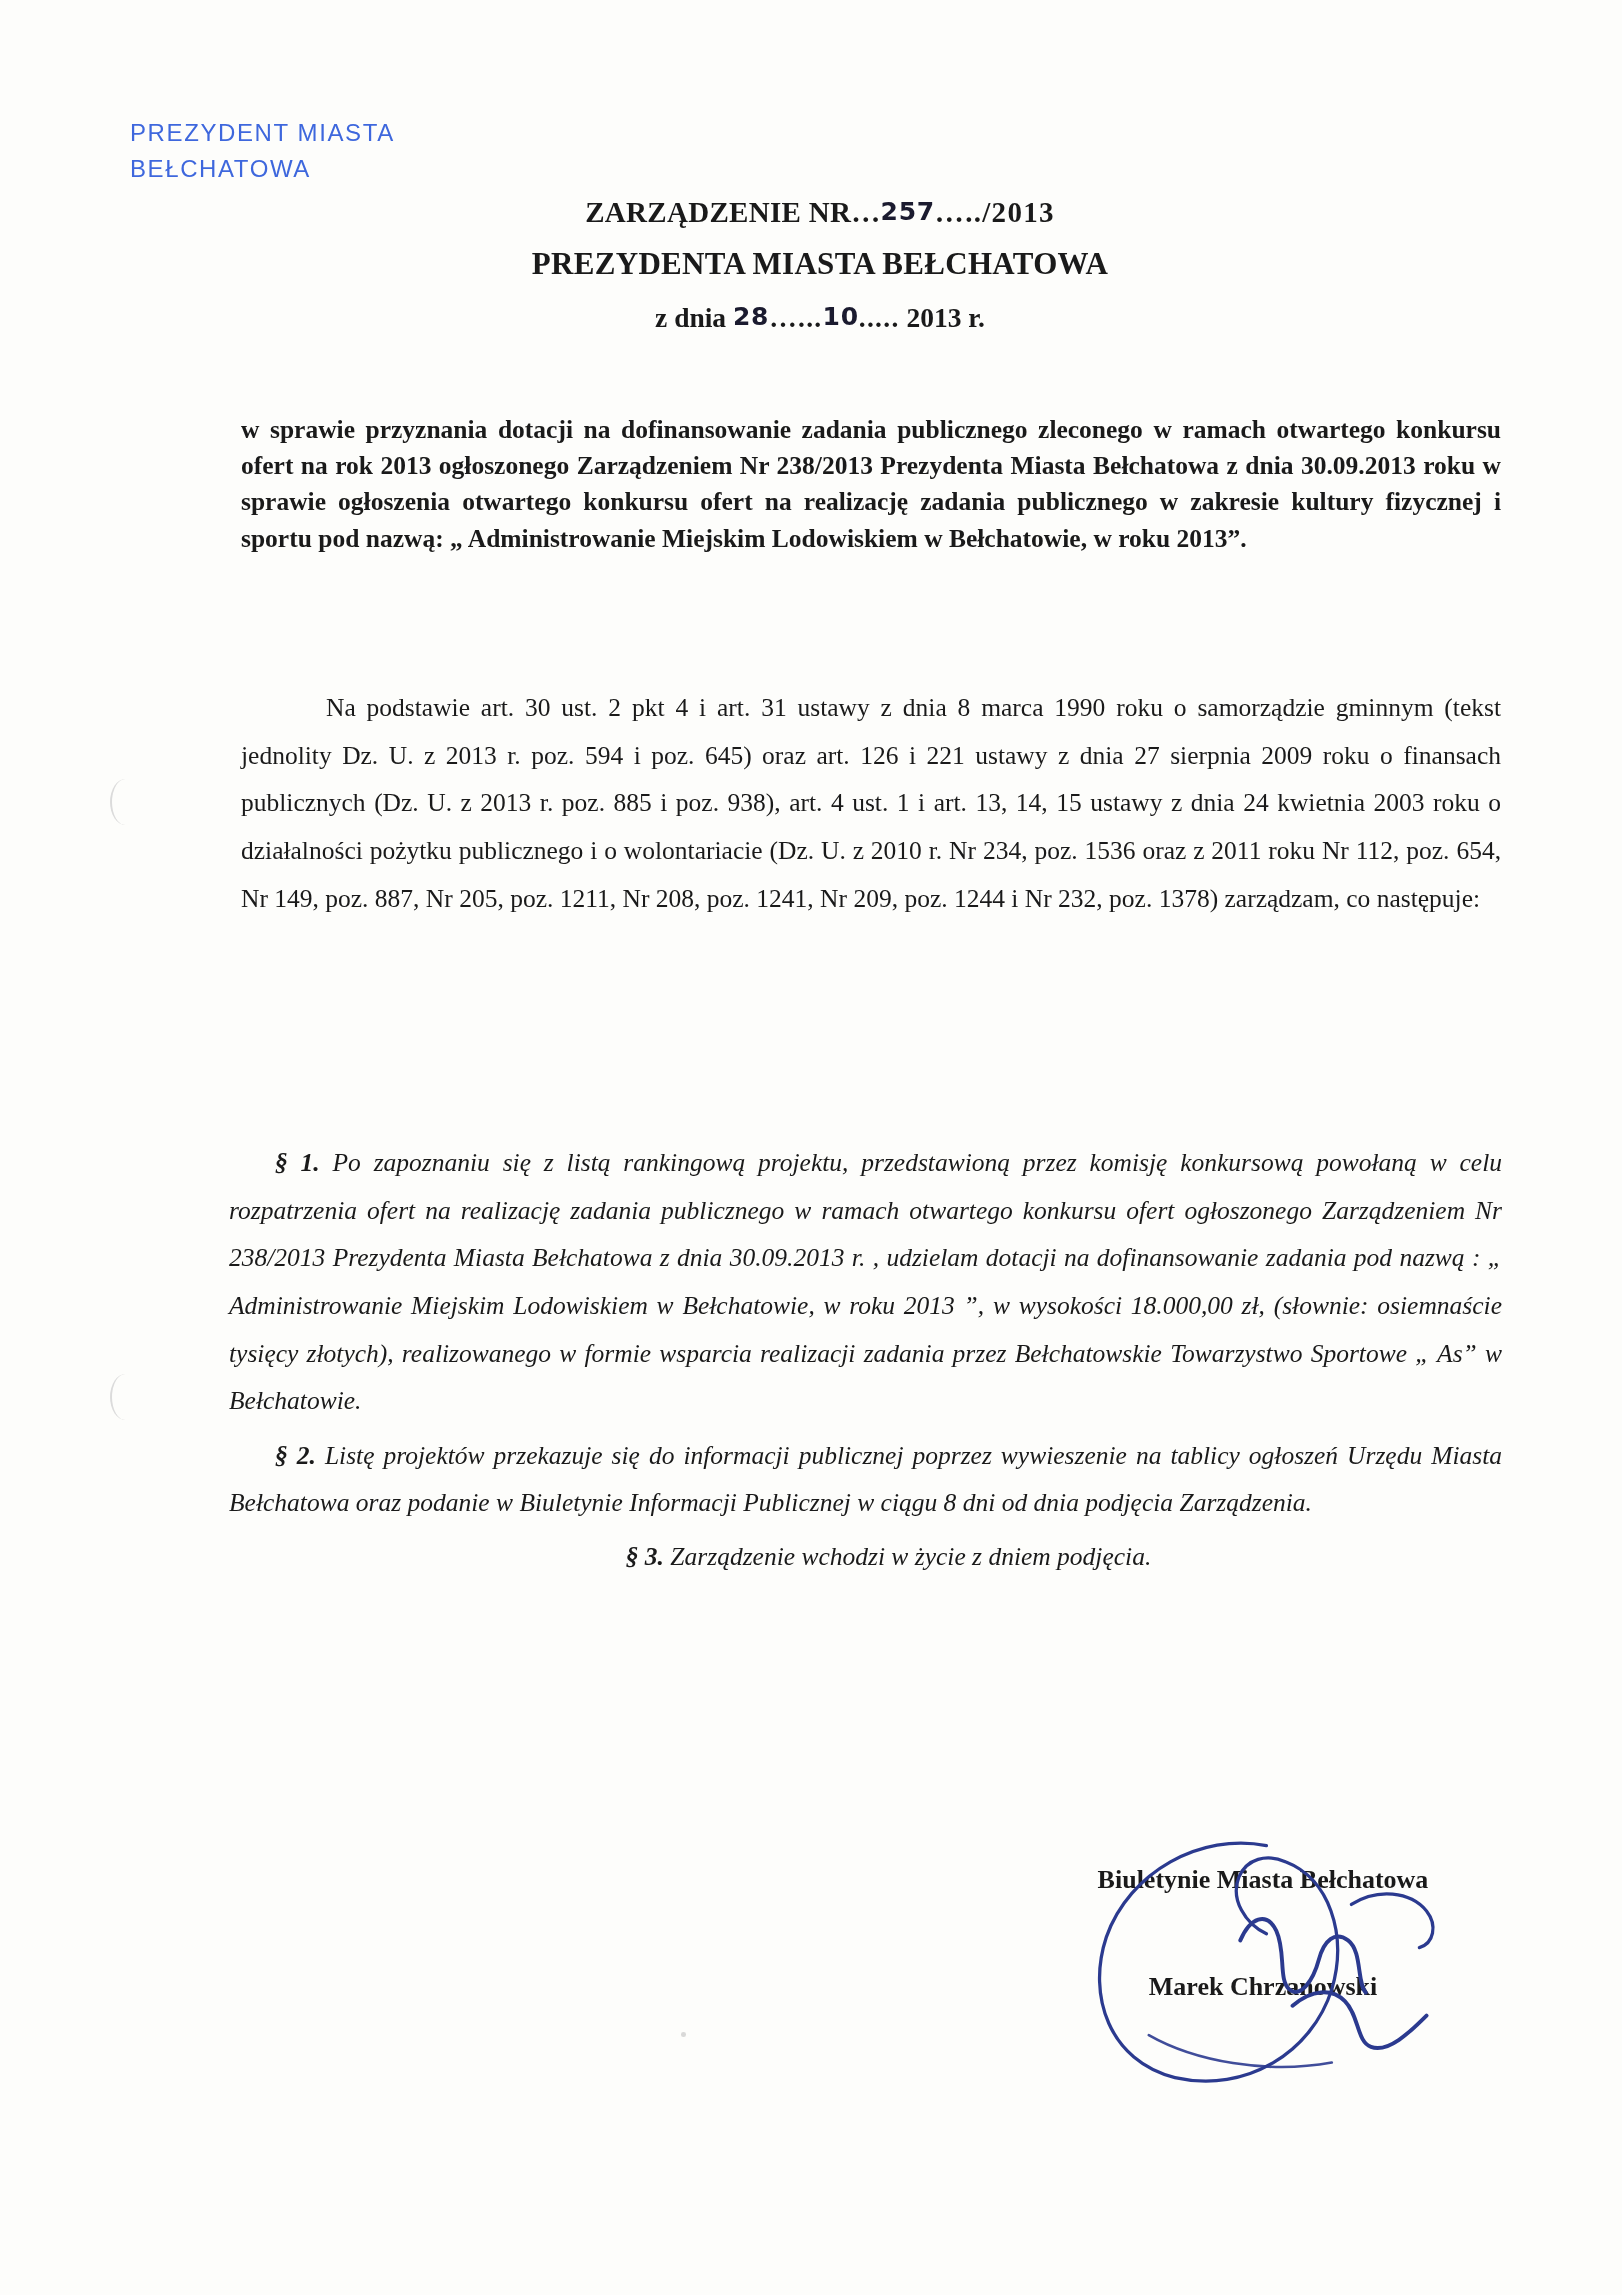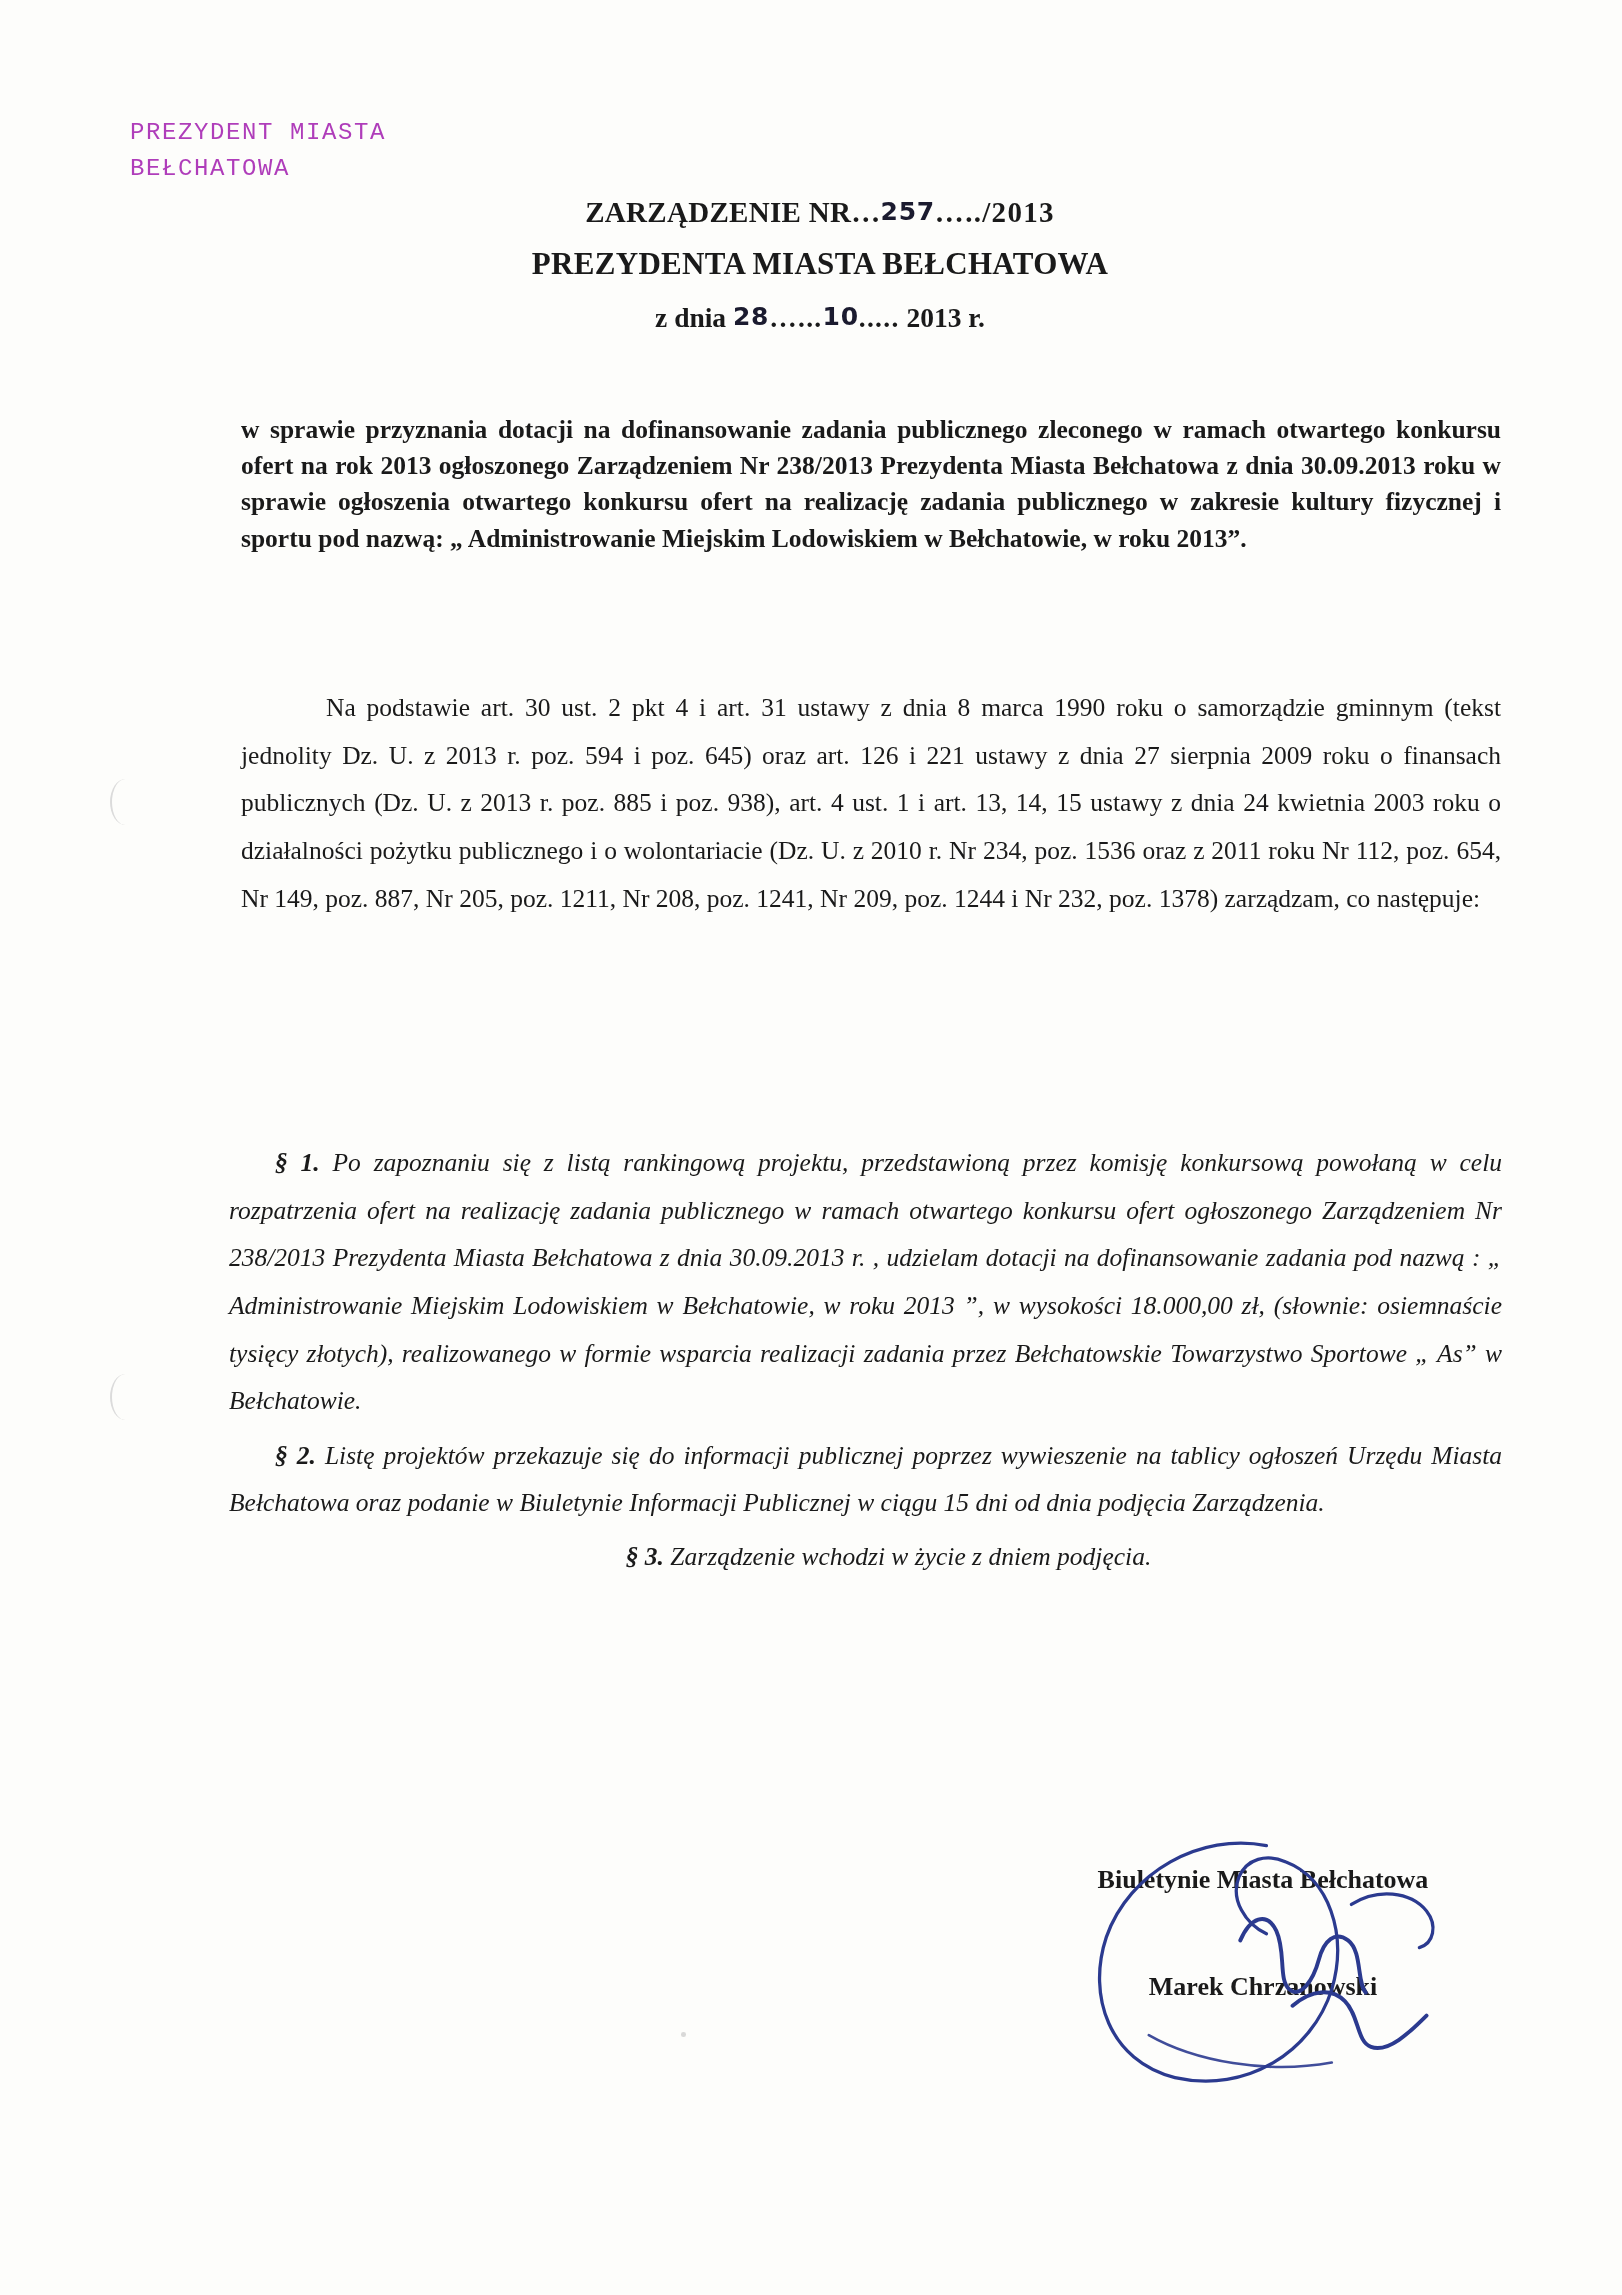--- a/index.html
+++ b/index.html
@@ -18,22 +18,22 @@
   .page {
     position: absolute;
     inset: 0;
     background: #fdfdfb;
   }
   
   .stamp {
     position: absolute;
     left: 130px;
     top: 115px;
-    color: #a21caf;
-    font-family: Liberation Mono, monospace;
+    color: #1d4ed8;
+    font-family: Liberation Sans, sans-serif;
     font-size: 24px;
     letter-spacing: 1.6px;
     line-height: 1.5;
     opacity: 0.85;
   }
   .stamp div { white-space: nowrap; }
 
   
   .title-block {
     position: absolute;
@@ -183,21 +183,21 @@
 
   <div class="subject">w sprawie przyznania dotacji na dofinansowanie zadania publicznego zleconego w ramach otwartego konkursu ofert na rok 2013 ogłoszonego Zarządzeniem Nr 238/2013 Prezydenta Miasta Bełchatowa z dnia 30.09.2013 roku w sprawie ogłoszenia otwartego konkursu ofert na realizację zadania publicznego w zakresie kultury fizycznej i sportu pod nazwą: „ Administrowanie Miejskim Lodowiskiem w  Bełchatowie, w roku 2013”.</div>
 
   <div class="legal"><span class="indent"></span><span>Na podstawie art. 30 ust. 2 pkt 4 i art. 31 ustawy z dnia 8 marca 1990 roku o samorządzie gminnym (tekst jednolity Dz. U. z 2013 r. poz. 594 i poz. 645) oraz art. 126 i 221 ustawy z dnia 27 sierpnia 2009 roku o finansach publicznych (Dz. U. z 2013 r. poz. 885 i poz. 938), art. 4 ust. 1 i art. 13, 14, 15 ustawy z  dnia 24 kwietnia 2003 roku o działalności pożytku publicznego i o wolontariacie (Dz. U. z 2010 r. Nr 234, poz. 1536 oraz z 2011 roku Nr 112, poz. 654, Nr 149, poz. 887, Nr 205, poz. 1211, Nr 208, poz. 1241, Nr 209, poz. 1244 i Nr 232, poz. 1378) zarządzam, co następuje:</span></div>
 
   <div class="body-sec">
     <p class="para p1">
       <span class="first-indent"></span><span class="sign-sym">§ 1.</span><span> Po zapoznaniu się z listą rankingową projektu, przedstawioną przez komisję konkursową powołaną w celu rozpatrzenia ofert na realizację zadania publicznego w ramach otwartego konkursu ofert ogłoszonego Zarządzeniem Nr 238/2013 Prezydenta Miasta Bełchatowa z dnia 30.09.2013 r. , udzielam dotacji na dofinansowanie zadania pod nazwą : „ Administrowanie Miejskim Lodowiskiem w Bełchatowie, w roku 2013 ”, w wysokości 18.000,00 zł, (słownie: osiemnaście tysięcy złotych), realizowanego w formie wsparcia realizacji zadania przez  Bełchatowskie Towarzystwo Sportowe „ As” w Bełchatowie.</span>
     </p>
     <p class="para p2">
-      <span class="first-indent"></span><span class="sign-sym">§ 2.</span><span> Listę  projektów przekazuje się do informacji publicznej poprzez wywieszenie na tablicy ogłoszeń Urzędu Miasta Bełchatowa oraz podanie w Biuletynie Informacji Publicznej w ciągu 15 dni od dnia podjęcia Zarządzenia.</span>
+      <span class="first-indent"></span><span class="sign-sym">§ 2.</span><span> Listę  projektów przekazuje się do informacji publicznej poprzez wywieszenie na tablicy ogłoszeń Urzędu Miasta Bełchatowa oraz podanie w Biuletynie Informacji Publicznej w ciągu 8 dni od dnia podjęcia Zarządzenia.</span>
     </p>
     <p class="para p3">
       <span class="first-indent"></span><span class="sign-sym">§ 3.</span><span> Zarządzenie wchodzi w życie z dniem podjęcia.</span>
     </p>
   </div>
 
   <div class="sign-block">
     <div>Biuletynie Miasta Bełchatowa</div>
     <div class="sign-name">Marek Chrzanowski</div>
   </div>

